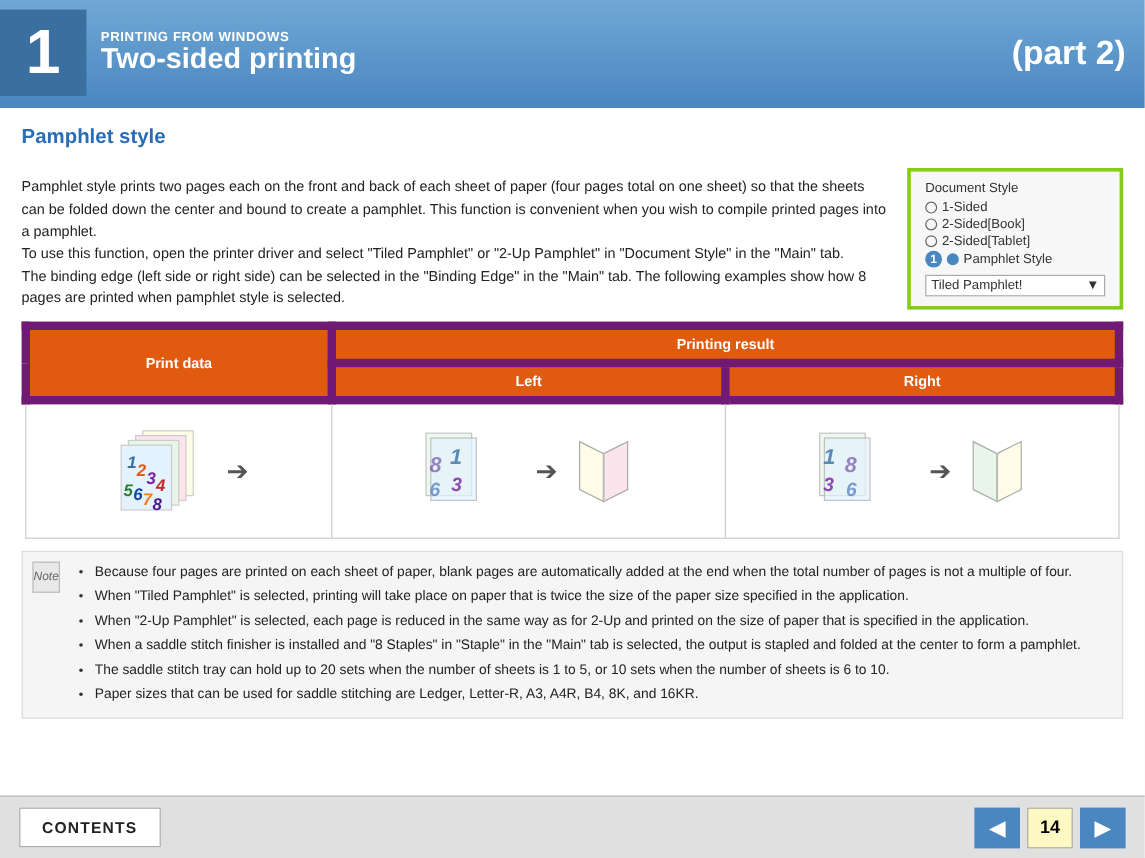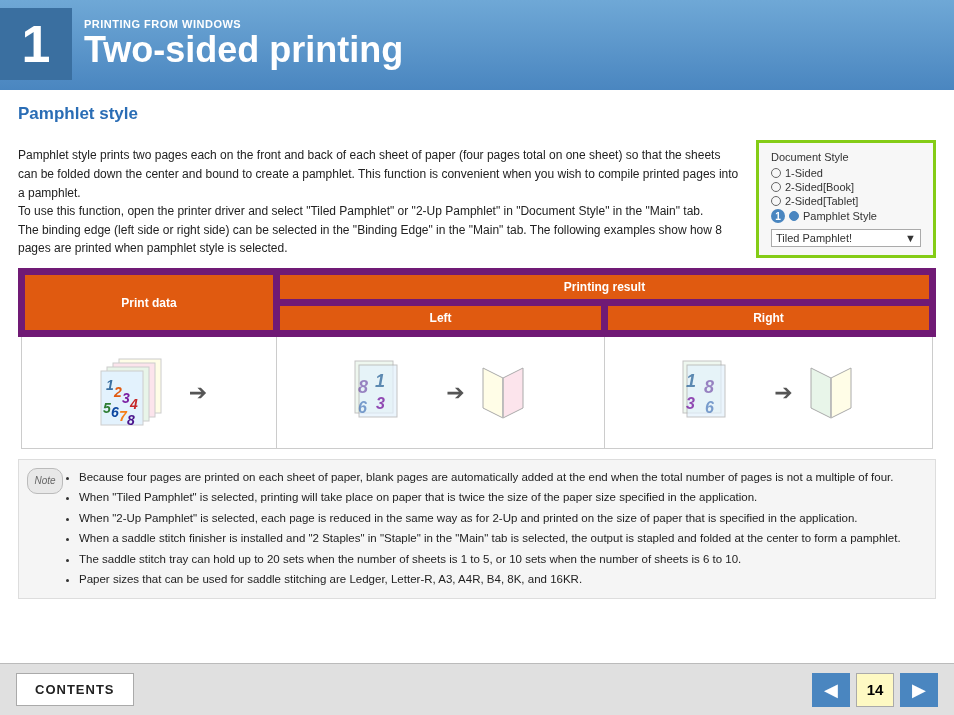--- a/index.html
+++ b/index.html
@@ -46,21 +46,21 @@
     }
     .header-subtitle {
       color: #fff;
       font-size: 11px;
       font-weight: bold;
       letter-spacing: 0.5px;
       text-transform: uppercase;
     }
     .header-title {
       color: #fff;
-      font-size: 36px;
+      font-size: 24px;
       font-weight: bold;
       line-height: 1.1;
     }
     .header-part {
       color: #fff;
       font-size: 28px;
       font-weight: bold;
       margin-left: auto;
     }
 
@@ -207,22 +207,22 @@
       line-height: 1.6;
       color: #222;
       position: relative;
     }
     .note-icon {
       position: absolute;
       left: 8px;
       top: 8px;
       background: #e8e8e8;
       border: 1px solid #bbb;
-      border-radius: 10px;
-      width: 36px;
+      border-radius: 0;
+      width: 23px;
       height: 26px;
       display: flex;
       align-items: center;
       justify-content: center;
       font-size: 10px;
       font-style: italic;
       color: #666;
     }
     .note-section ul {
       list-style: disc;
@@ -294,20 +294,21 @@
 <body>
 
 <div class="page-wrapper">
 
   <div class="header">
     <div class="header-num">1</div>
     <div class="header-text">
       <div class="header-subtitle">PRINTING FROM WINDOWS</div>
       <div class="header-title">Two-sided printing</div>
     </div>
+    <div class="header-part">(part 2)</div>
   </div>
 
   <div class="main-content">
 
     <div class="section-title">Pamphlet style</div>
 
     <div class="intro-area">
       <div class="intro-text">
         Pamphlet style prints two pages each on the front and back of each sheet of paper (four pages total on one sheet) so that the sheets can be folded down the center and bound to create a pamphlet. This function is convenient when you wish to compile printed pages into a pamphlet.<br>
         To use this function, open the printer driver and select "Tiled Pamphlet" or "2-Up Pamphlet" in "Document Style" in the "Main" tab.<br>
@@ -419,21 +420,21 @@
     </table>
 
     <div class="note-section">
       <div class="note-icon">
           <em>Note</em>
         </div>
       <ul>
         <li>Because four pages are printed on each sheet of paper, blank pages are automatically added at the end when the total number of pages is not a multiple of four.</li>
         <li>When "Tiled Pamphlet" is selected, printing will take place on paper that is twice the size of the paper size specified in the application.</li>
         <li>When "2-Up Pamphlet" is selected, each page is reduced in the same way as for 2-Up and printed on the size of paper that is specified in the application.</li>
-        <li>When a saddle stitch finisher is installed and "2 Staples" in "Staple" in the "Main" tab is selected, the output is stapled and folded at the center to form a pamphlet.</li>
+        <li>When a saddle stitch finisher is installed and "8 Staples" in "Staple" in the "Main" tab is selected, the output is stapled and folded at the center to form a pamphlet.</li>
         <li>The saddle stitch tray can hold up to 20 sets when the number of sheets is 1 to 5, or 10 sets when the number of sheets is 6 to 10.</li>
         <li>Paper sizes that can be used for saddle stitching are Ledger, Letter-R, A3, A4R, B4, 8K, and 16KR.</li>
       </ul>
     </div>
 
   </div>
 
   <div class="footer">
     <button class="footer-contents-btn">CONTENTS</button>
     <div class="footer-spacer"></div>

